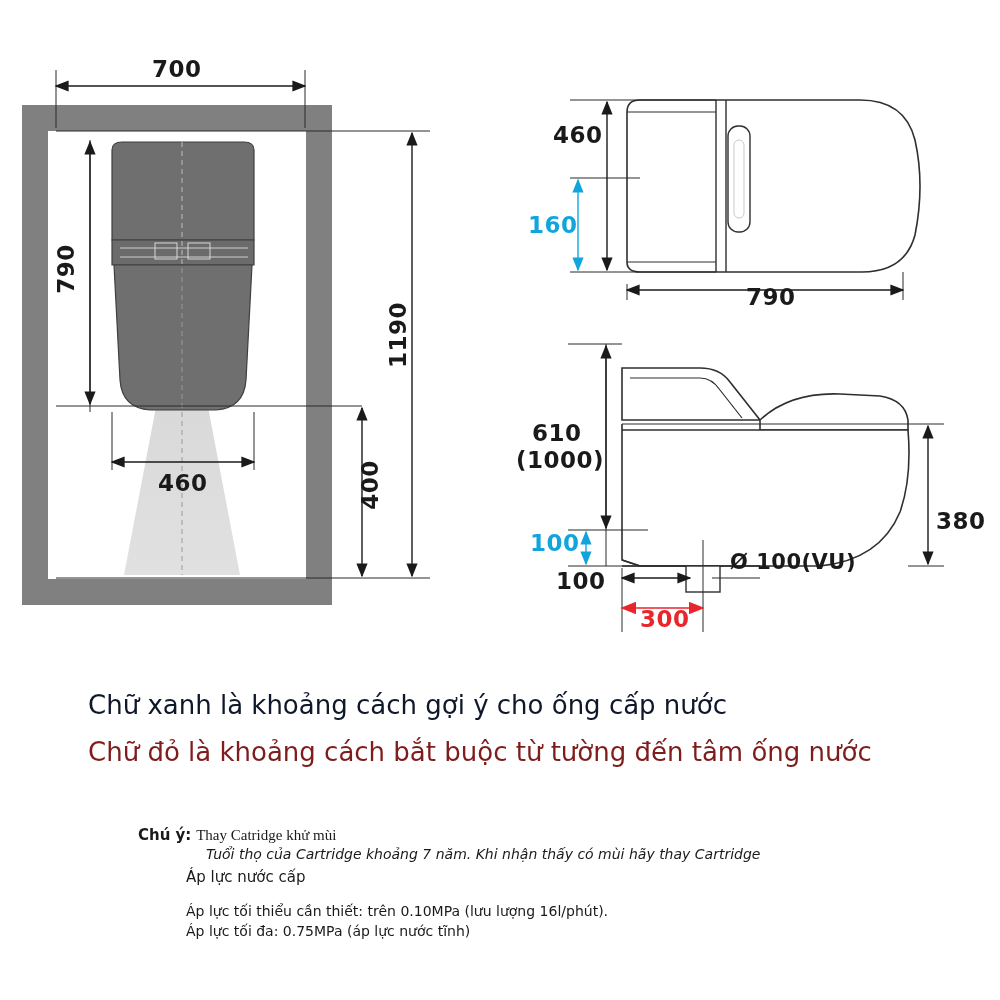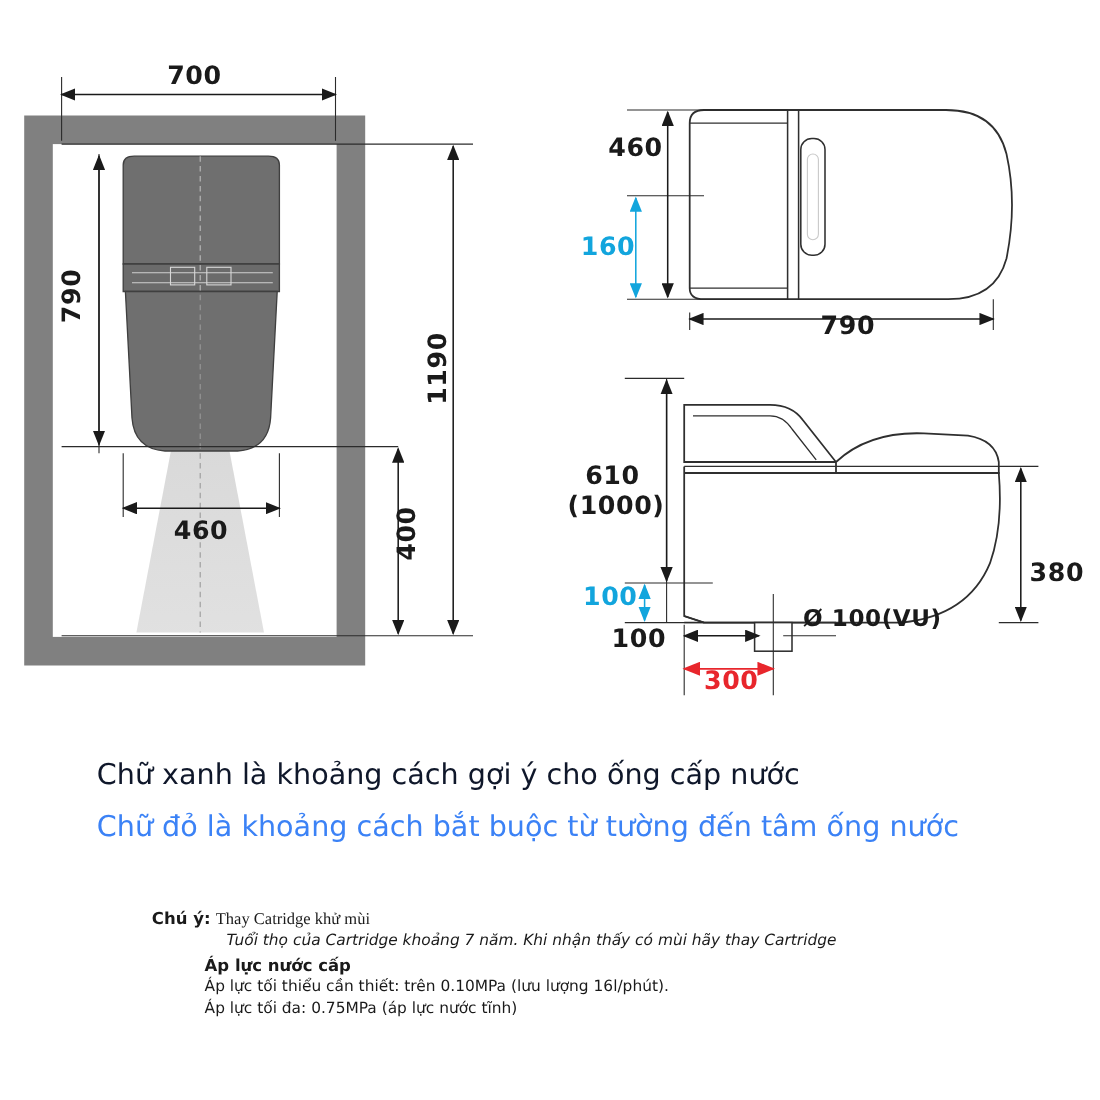--- a/index.html
+++ b/index.html
@@ -4,21 +4,21 @@
 <style>
   html,body{margin:0;padding:0;background:#ffffff;}
   body{width:1000px;height:1000px;font-family:"DejaVu Sans","Liberation Sans",sans-serif;position:relative;overflow:hidden;}
   .stage{position:absolute;left:0;top:0;width:1000px;height:728px;}
   .abs{position:absolute;}
   .dimtxt{font-size:23px;color:#1a1a1a;font-weight:700;letter-spacing:0.5px;}
   .blue{color:#12a5dd;}
   .red{color:#e8262c;}
   .vtext{transform:rotate(-90deg);transform-origin:50% 50%;white-space:nowrap;}
   .note-blue{font-size:26px;color:#0f172a;font-weight:400;}
-  .note-red{font-size:26px;color:#3b82f6;font-weight:500;text-align:center;}
+  .note-red{font-size:26px;color:#7f1d1d;font-weight:500;text-align:center;}
   .foot{font-size:15px;color:#1a1a1a;}
   .foot b{font-weight:700;}
   svg{display:block;}
 </style>
 </head>
 <body>
 
 <div class="stage">
 
   <svg width="1000" height="1000" viewBox="0 0 1000 1000">
@@ -170,18 +170,18 @@
 
   <div class="abs note-blue" style="left:88px;top:690px;">Chữ xanh là khoảng cách gợi ý cho ống cấp nước</div>
   <div class="abs note-red" style="left:88px;top:737px;">Chữ đỏ là khoảng cách bắt buộc từ tường đến tâm ống nước</div>
 
   <div class="abs" style="left:138px;top:826px;width:800px;">
     <div class="foot" style="margin-bottom:2px;">
       <b>Chú ý:</b>
       <span style="font-size:15px;font-family:Liberation Serif, serif;">Thay Catridge khử mùi</span>
     </div>
     <div class="foot" style="margin-left:68px;margin-bottom:6px;font-size:14px;font-style:italic;">Tuổi thọ của Cartridge khoảng 7 năm. Khi nhận thấy có mùi hãy thay Cartridge</div>
-    <div class="foot" style="margin-left:48px;margin-bottom:2px;font-weight:700;">Áp lực nước cấp</div>
+    <div class="foot" style="margin-left:48px;margin-bottom:17px;font-weight:400;">Áp lực nước cấp</div>
     <div class="foot" style="margin-left:48px;margin-bottom:4px;font-size:14px;">Áp lực tối thiểu cần thiết: trên 0.10MPa (lưu lượng 16l/phút).</div>
     <div class="foot" style="margin-left:48px;font-size:14px;">Áp lực tối đa: 0.75MPa (áp lực nước tĩnh)</div>
   </div>
 
 </div>
 
 </body></html>

